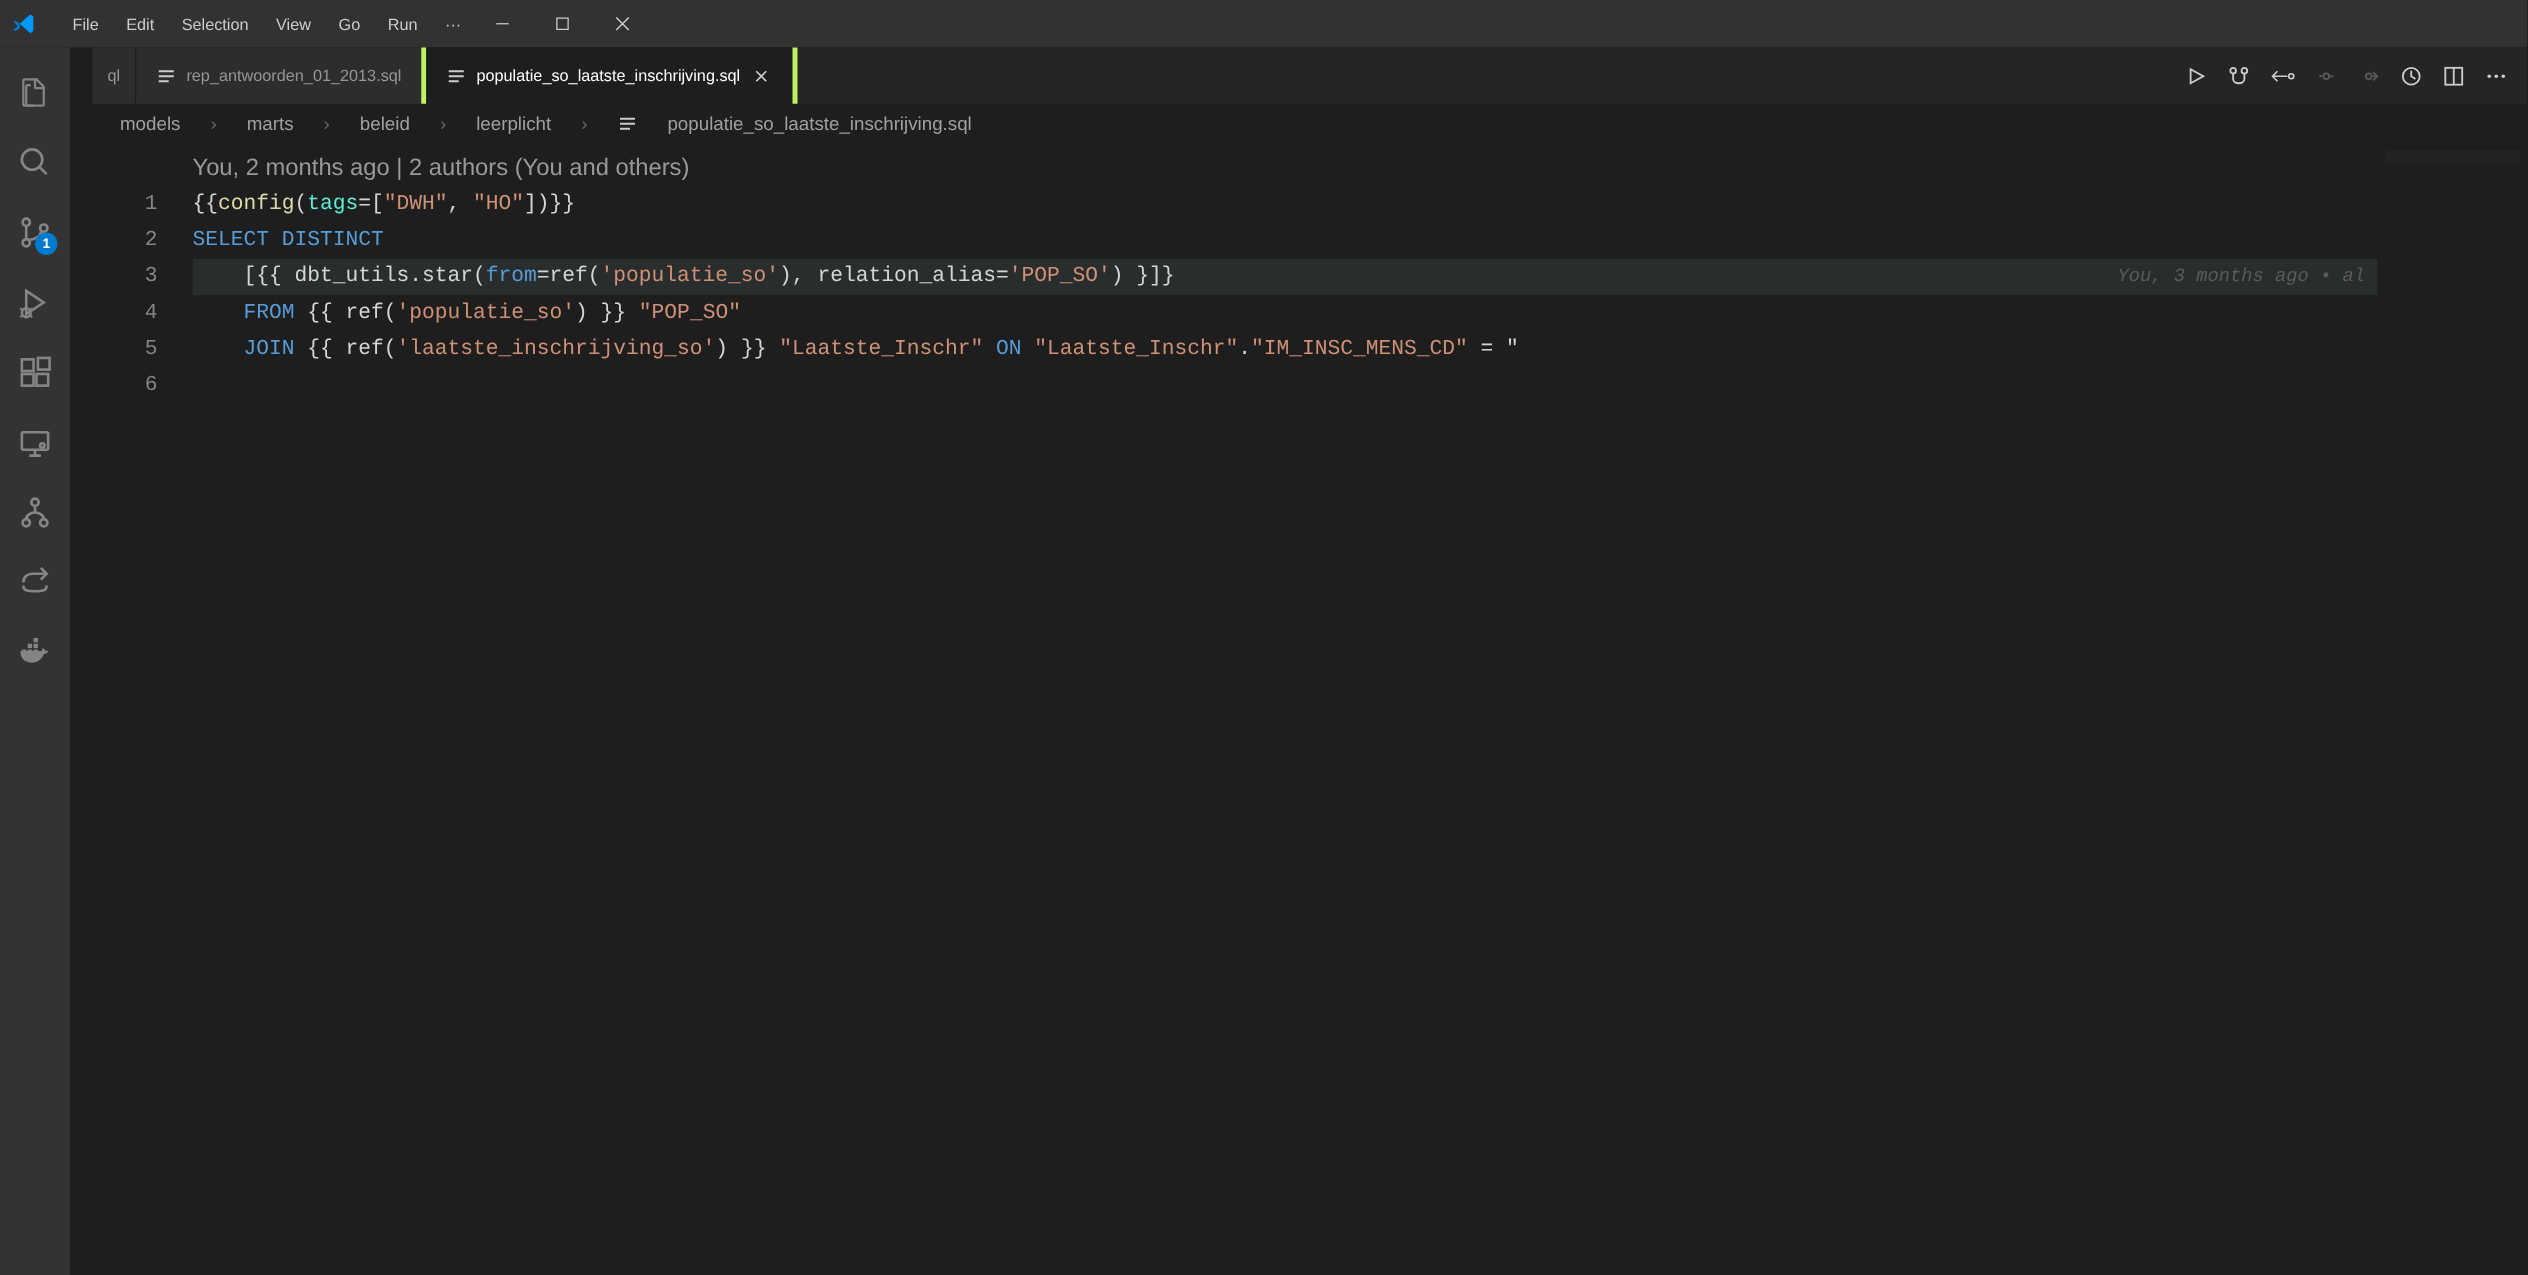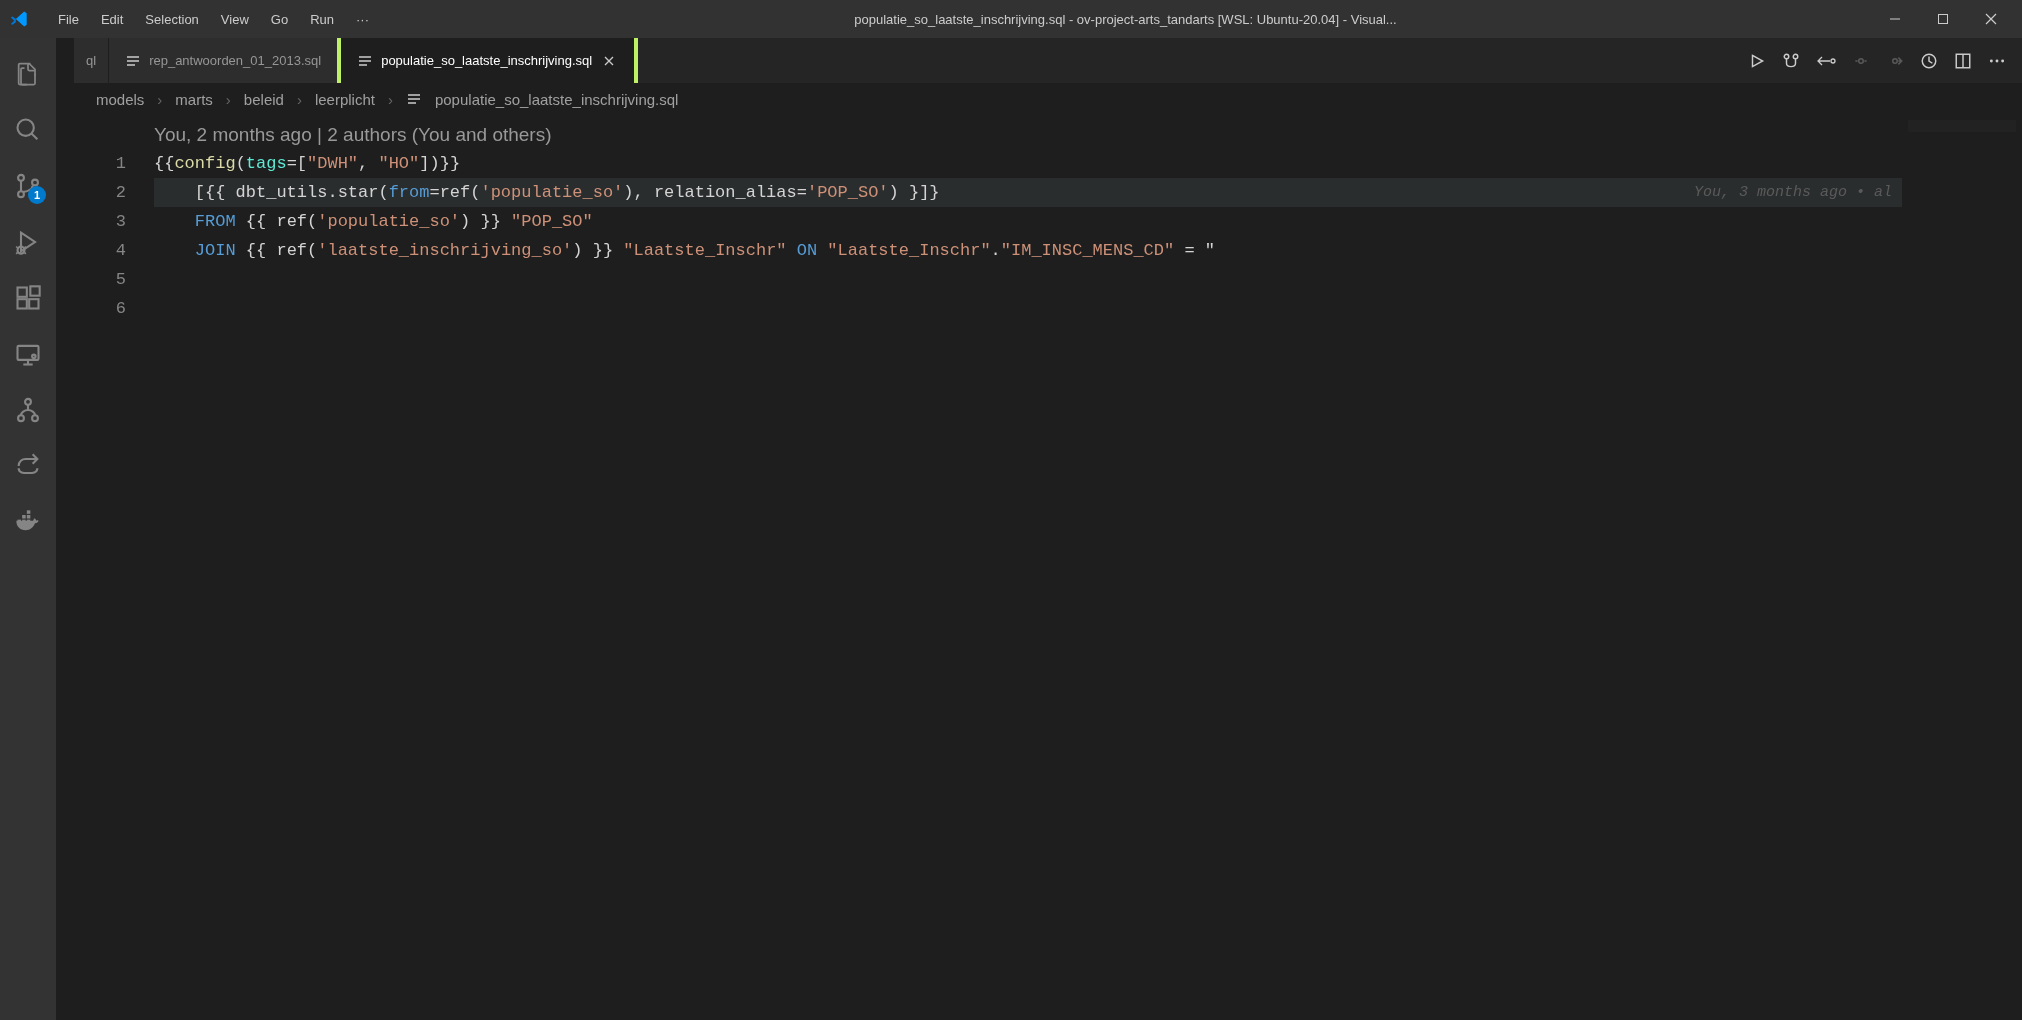--- a/index.html
+++ b/index.html
@@ -163,21 +163,21 @@
     .editor-action {
       cursor: pointer;
       display: flex;
       align-items: center;
     }
     .breadcrumbs {
       height: 30px;
       display: flex;
       align-items: center;
       padding: 0 22px;
-      gap: 13px;
+      gap: 24px;
       color: #a0a0a0;
       font-size: 15px;
     }
     .breadcrumb-item { cursor: pointer; }
     .breadcrumb-sep { color: #666; }
     .editor-content {
       flex: 1;
       display: flex;
       position: relative;
       overflow: hidden;
@@ -256,21 +256,20 @@
   </div>
   <div class="menu-items">
     <div class="menu-item">File</div>
     <div class="menu-item">Edit</div>
     <div class="menu-item">Selection</div>
     <div class="menu-item">View</div>
     <div class="menu-item">Go</div>
     <div class="menu-item">Run</div>
     <div class="menu-more">···</div>
   </div>
-  <div class="title-center">populatie_so_laatste_inschrijving.sql - ov-project-arts_tandarts [WSL: Ubuntu-20.04] - Visual...</div>
   <div class="window-controls">
     <div class="window-control">
       <svg width="12" height="12" viewBox="0 0 12 12">
           <rect x="1" y="5.5" width="10" height="1" fill="currentColor"></rect>
         </svg>
     </div>
     <div class="window-control">
       <svg width="12" height="12" viewBox="0 0 12 12">
           <rect x="1.5" y="1.5" width="9" height="9" stroke="currentColor" fill="none" stroke-width="1"></rect>
         </svg>
@@ -456,20 +455,21 @@
         <div>1</div>
         <div>2</div>
         <div>3</div>
         <div>4</div>
         <div>5</div>
         <div>6</div>
       </div>
       <div class="code-area">
         <div class="codelens">You, 2 months ago | 2 authors (You and others)</div>
         <div class="code-line"><span class="tok-text">{{</span><span class="tok-func">config</span><span class="tok-text">(</span><span class="tok-ident">tags</span><span class="tok-text">=[</span><span class="tok-string">"DWH"</span><span class="tok-text">, </span><span class="tok-string">"HO"</span><span class="tok-text">])}}</span></div>
+        <div class="code-line"><span class="tok-keyword">SELECT</span><span class="tok-keyword"> DISTINCT</span></div>
         <div class="code-line highlighted"><span class="tok-text">    [{{ dbt_utils.star(</span><span class="tok-keyword">from</span><span class="tok-text">=ref(</span><span class="tok-string">'populatie_so'</span><span class="tok-text">), relation_alias=</span><span class="tok-string">'POP_SO'</span><span class="tok-text">) }]}</span><span class="inline-blame">You, 3 months ago • al</span></div>
         <div class="code-line"><span class="tok-keyword">    FROM</span><span class="tok-text"> {{ ref(</span><span class="tok-string">'populatie_so'</span><span class="tok-text">) }} </span><span class="tok-string">"POP_SO"</span></div>
         <div class="code-line"><span class="tok-keyword">    JOIN</span><span class="tok-text"> {{ ref(</span><span class="tok-string">'laatste_inschrijving_so'</span><span class="tok-text">) }} </span><span class="tok-string">"Laatste_Inschr"</span><span class="tok-keyword"> ON</span><span class="tok-text"> </span><span class="tok-string">"Laatste_Inschr"</span><span class="tok-text">.</span><span class="tok-string">"IM_INSC_MENS_CD"</span><span class="tok-text"> = "</span></div>
         <div class="code-line"></div>
       </div>
       <div class="minimap">
         <div class="minimap-content"></div>
       </div>
     </div>
   </div>

